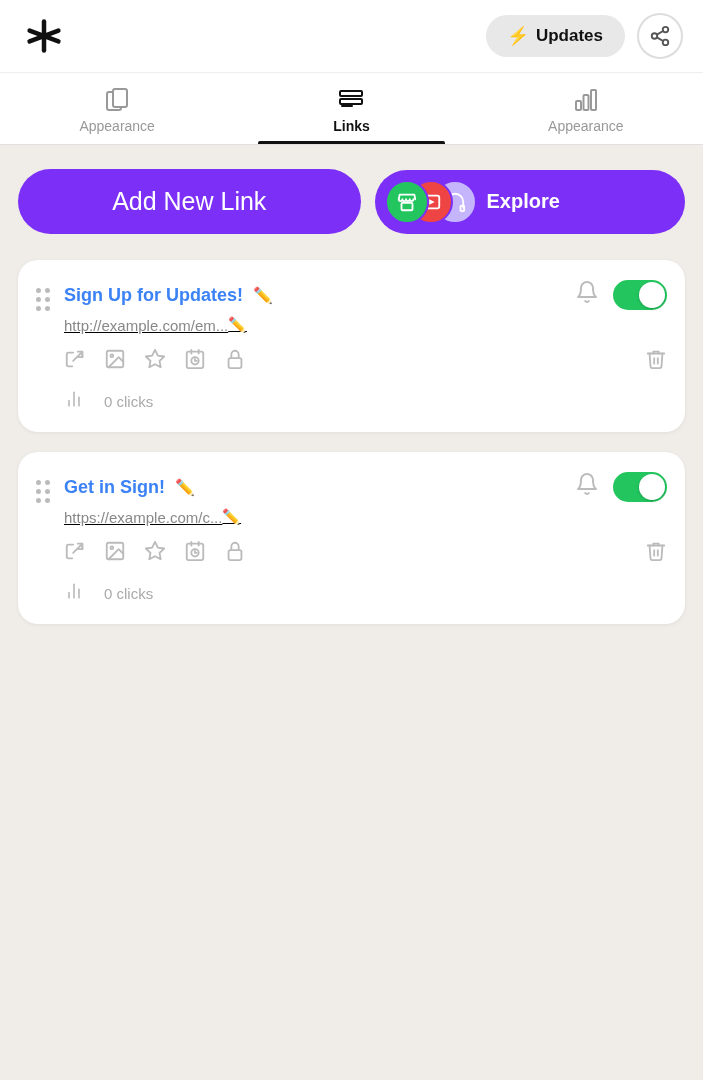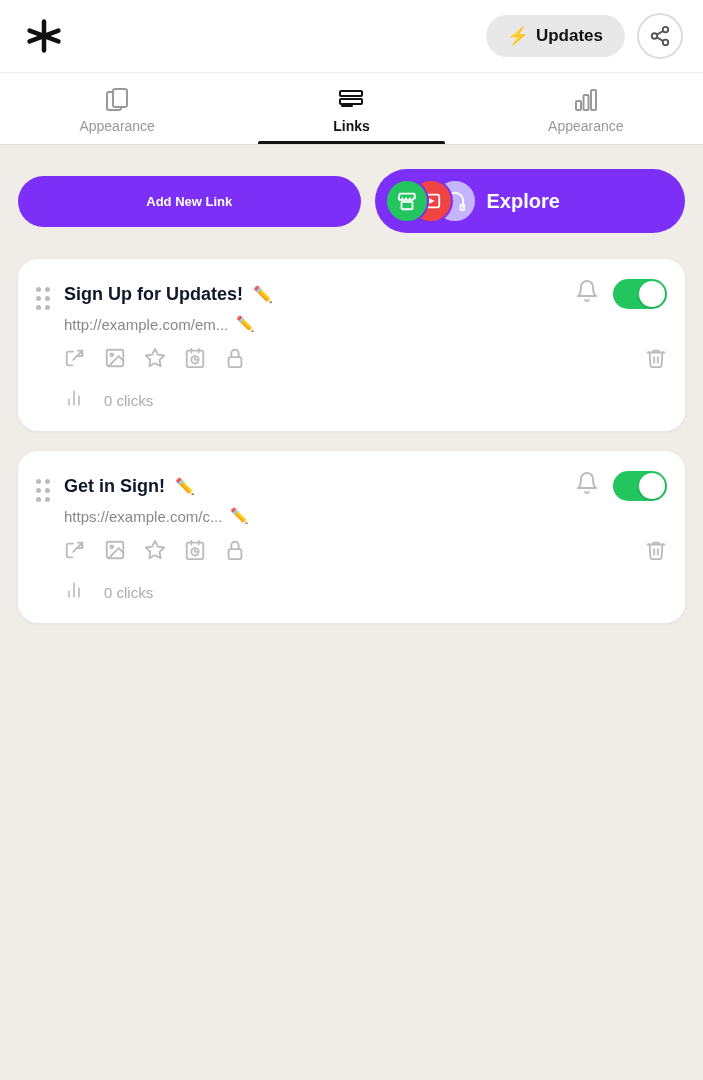--- a/index.html
+++ b/index.html
@@ -131,22 +131,22 @@
       gap: 14px;
       margin-bottom: 26px;
       align-items: center;
     }
     .add-link-btn {
       background: #7b2ff7;
       color: #fff;
       border: none;
       border-radius: 50px;
       padding: 18px 32px;
-      font-size: 13px;
-      font-weight: 700;
+      font-size: 25px;
+      font-weight: 400;
       cursor: pointer;
       flex: 1;
     }
     .explore-btn {
       background: #7b2ff7;
       color: #fff;
       border: none;
       border-radius: 50px;
       padding: 10px 22px 10px 10px;
       font-size: 20px;
@@ -225,21 +225,21 @@
     }
     .card-title-row {
       display: flex;
       align-items: center;
       gap: 10px;
       margin-bottom: 6px;
     }
     .card-title {
       font-size: 18px;
       font-weight: 700;
-      color: #0f172a;
+      color: #3b82f6;
     }
     .edit-pencil {
       color: #aaa;
       font-size: 16px;
       cursor: pointer;
     }
     .card-title-right {
       margin-left: auto;
       display: flex;
       align-items: center;
@@ -265,22 +265,23 @@
       background: #fff;
       border-radius: 50%;
       position: absolute;
       right: 2px;
       top: 2px;
       box-shadow: 0 1px 3px rgba(0,0,0,0.2);
     }
     .card-url-row {
       display: flex;
       align-items: center;
-      gap: 8px;
+      gap: 0;
       margin-bottom: 14px;
+      text-decoration: underline;
     }
     .card-url {
       font-size: 15px;
       color: #888;
     }
     .url-edit {
       color: #bbb;
       font-size: 15px;
       cursor: pointer;
     }

